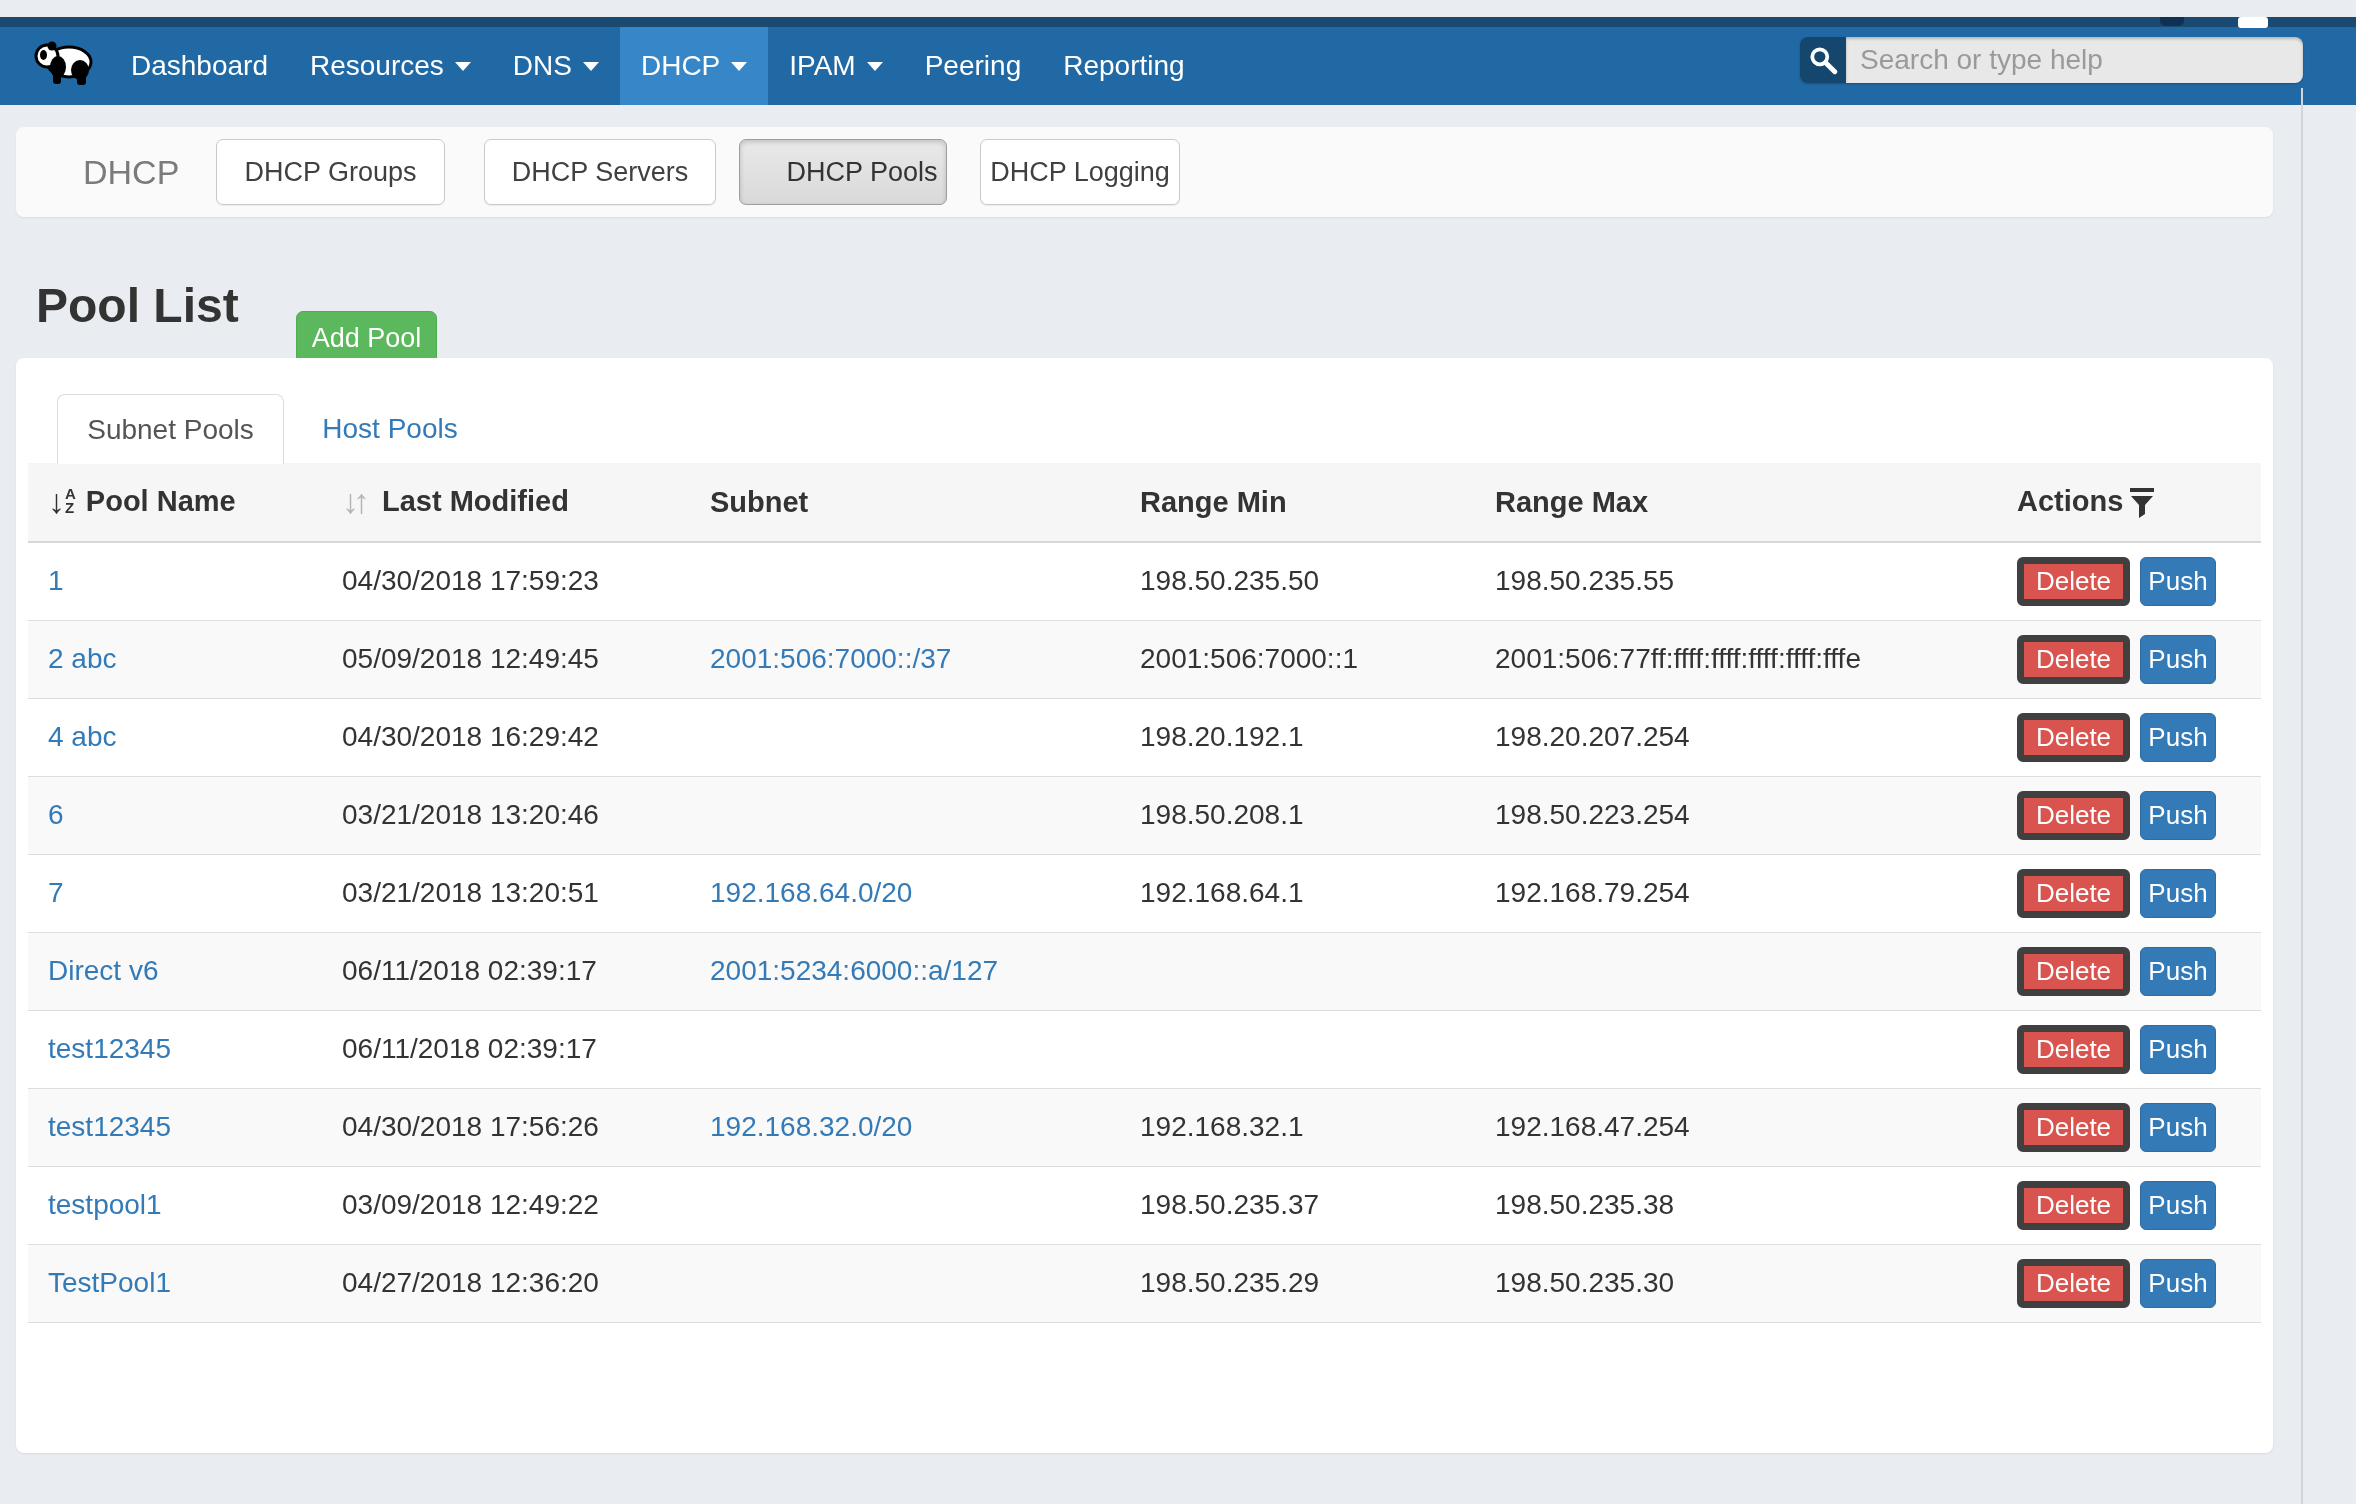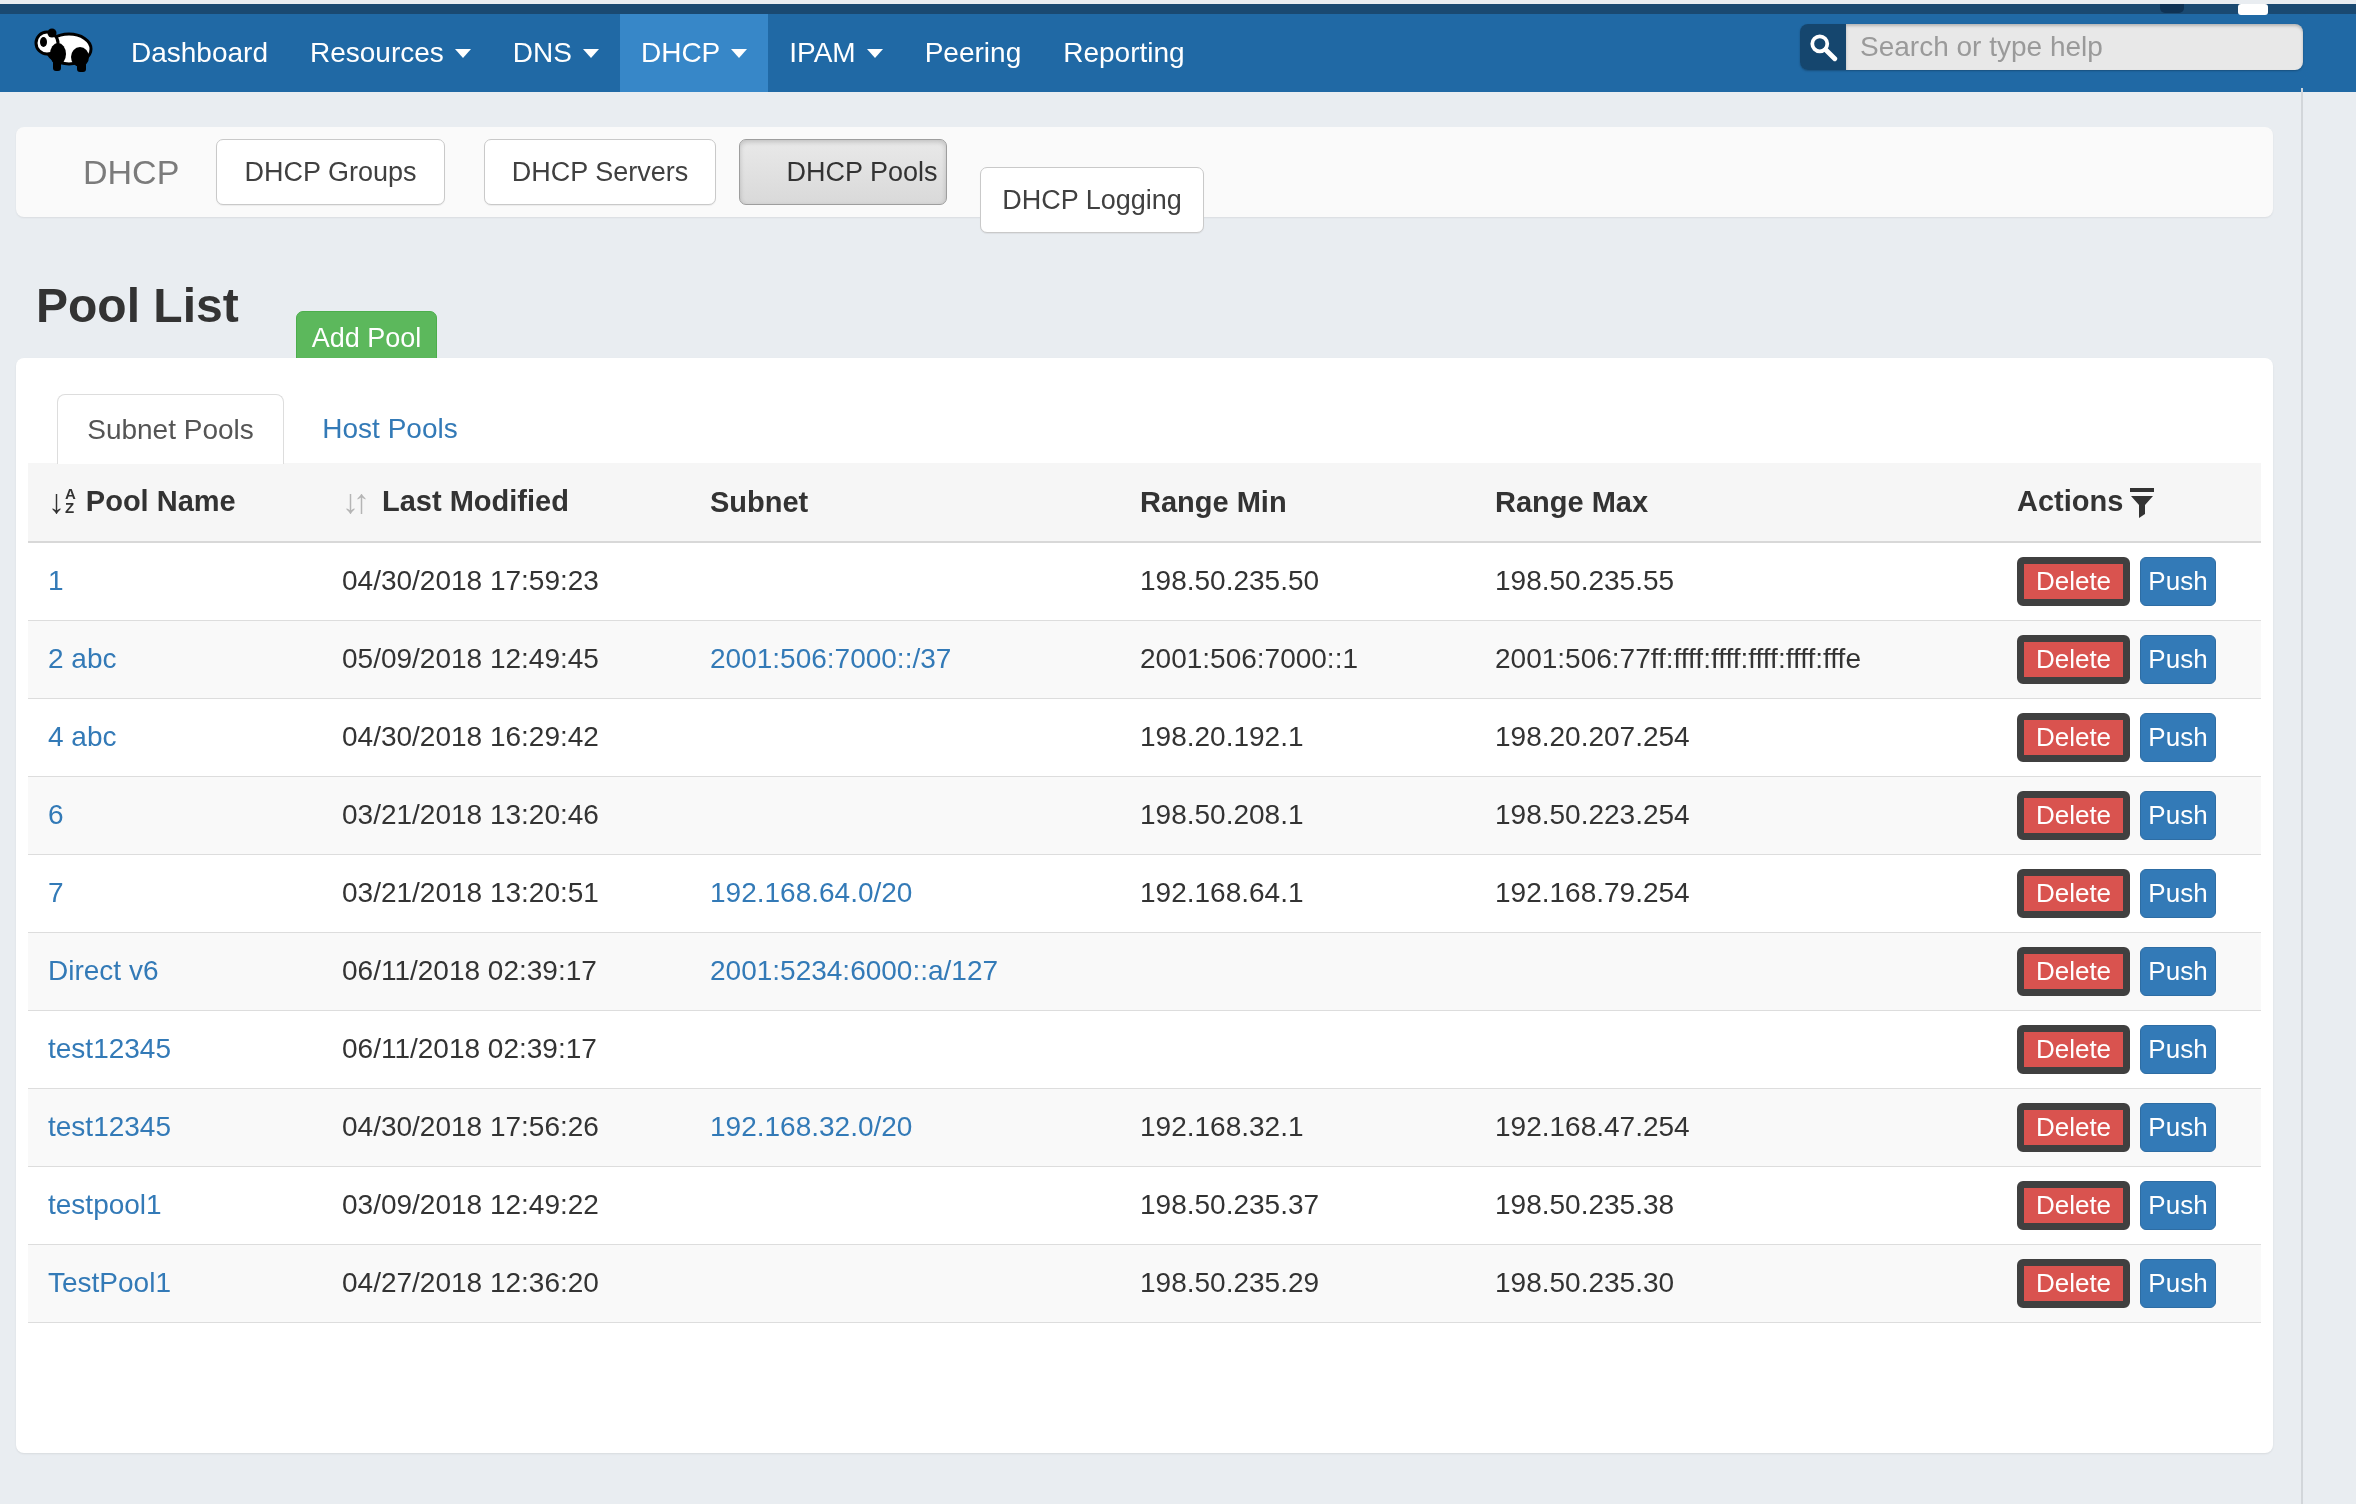--- a/index.html
+++ b/index.html
@@ -4,21 +4,21 @@
 <style>
   * { box-sizing: border-box; margin: 0; padding: 0; }
   html, body { width: 2356px; height: 1504px; overflow: hidden; }
   body {
     font-family: "Liberation Sans", "DejaVu Sans", sans-serif;
     background: #e9edf1;
     position: relative;
     color: #333;
   }
   
-  .navbar { position: absolute; left: 0; top: 4px; width: 2356px; height: 88px; background: #2069a5; }
+  .navbar { position: absolute; left: 0; top: 17px; width: 2356px; height: 88px; background: #2069a5; }
   .navstrip { position: absolute; left: 0; top: 0; width: 2356px; height: 10px; background: #1a4971; }
   .artifact-dark { position: absolute; left: 2160px; top: 0; width: 24px; height: 9px; background: #0f3254; border-radius: 0 0 5px 5px; }
   .artifact-light { position: absolute; left: 2238px; top: 0; width: 30px; height: 11px; background: #ffffff; border-radius: 3px; }
   .brand { position: absolute; left: 34px; top: 16px; width: 62px; height: 58px; }
   .nav-items { position: absolute; left: 110px; top: 10px; height: 78px; display: flex; }
   .nav-item {
     display: flex; align-items: center; padding: 0 21px; height: 78px;
     color: #fff; font-size: 28px; cursor: pointer; white-space: nowrap;
   }
   .nav-item.active { background: #3787c8; }
@@ -48,21 +48,21 @@
   .subhead-title { position: absolute; left: 67px; top: 50%; transform: translateY(-50%); font-size: 34px; color: #7b7b7b; white-space: nowrap; }
   .subhead-btn {
     position: absolute; top: 12px; height: 66px; border-radius: 7px;
     background: #fff; border: 1px solid #c9c9c9; color: #404040; font-size: 27px;
     display: flex; align-items: center; justify-content: center; cursor: pointer; white-space: nowrap;
     box-shadow: 0 1px 1px rgba(0,0,0,0.06);
   }
   .subhead-btn.b0 { left: 200px; width: 229px; }
   .subhead-btn.b1 { left: 460px; width: 232px; margin-left: 8px; }
   .subhead-btn.b2 { left: 723px; width: 208px; }
-  .subhead-btn.b3 { left: 964px; width: 224px; margin-top: 28px; }
+  .subhead-btn.b3 { left: 964px; width: 200px; }
   .subhead-btn.active {
     background: linear-gradient(#e9e9e9, #d9d9d9); border-color: #9e9e9e; color: #333;
     box-shadow: inset 0 2px 5px rgba(0,0,0,0.18);
     padding-left: 38px;
   }
 
   
   .pool-title { position: absolute; left: 36px; top: 278px; font-size: 48px; font-weight: bold; color: #333; white-space: nowrap; }
   .add-pool-btn {
     position: absolute; left: 296px; top: 283px; width: 141px; height: 55px;

